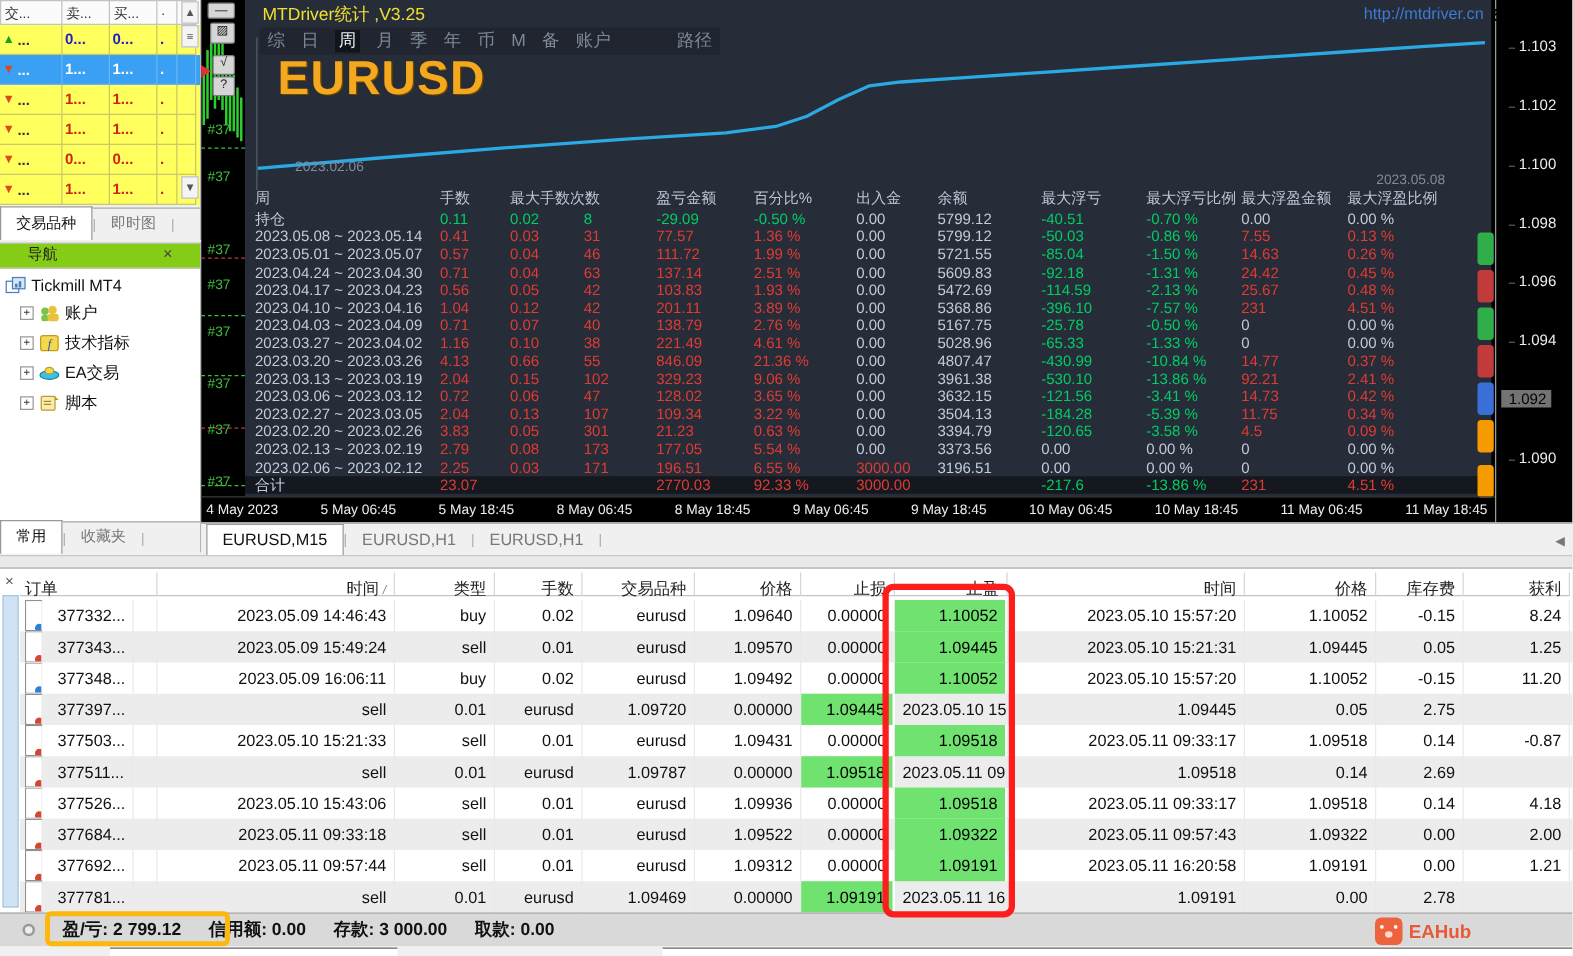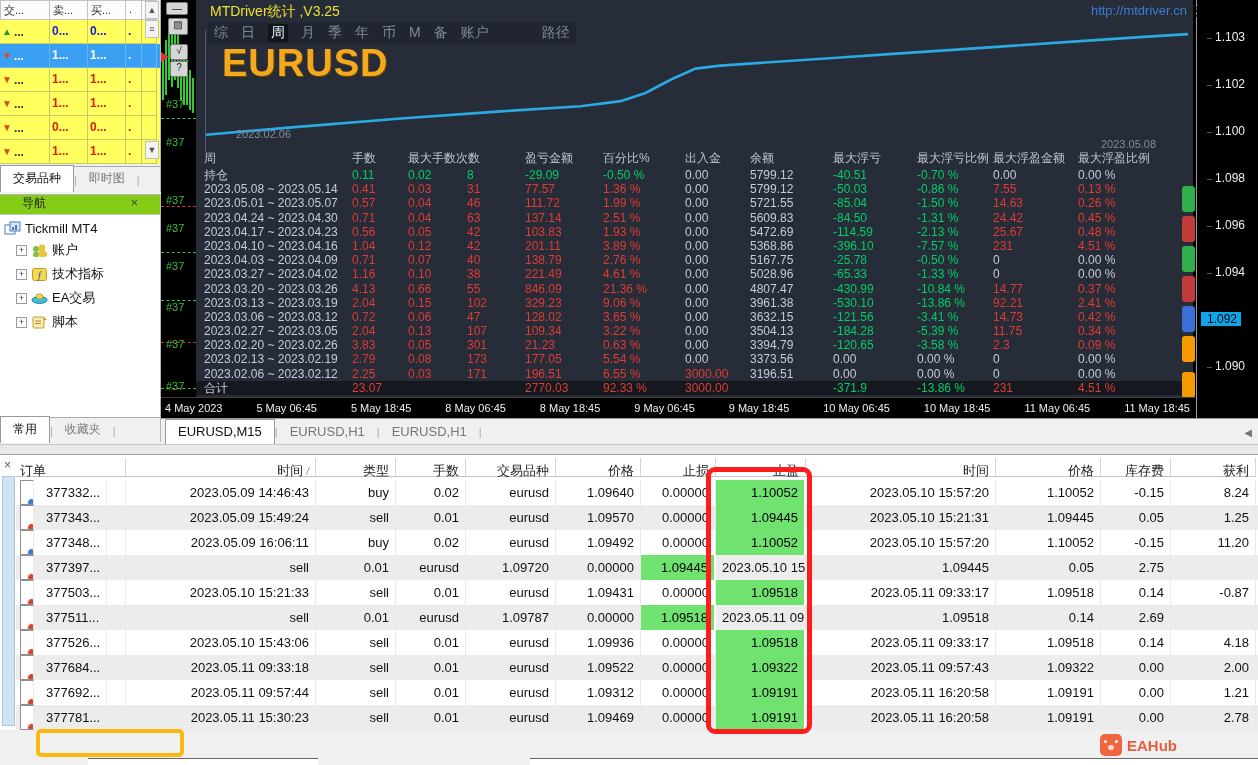--- a/index.html
+++ b/index.html
@@ -75,21 +75,21 @@
   .badge { position:absolute; left:1021px; width:13px; border-radius:3px; }
 
   
   #time-axis { position:absolute; left:0; bottom:0; width:1035px; height:21px; border-top:1px solid #3c3c3c; display:flex; justify-content:space-between; align-items:center; padding:0 6px 0 4px; }
   .taxis { color:#eee; font-size:11px; white-space:nowrap; }
 
   
   #scale { left:1196px; top:0; width:62px; height:418px; background:#000; border-left:1px solid #9a9a9a; }
   .pricelab { position:absolute; left:10px; color:#eee; font-size:12px; }
   .pricelab::before { content:"–"; color:#888; margin-right:3px; font-size:9px;}
-  .pricelab.cur { background:#0ea5e9; color:#000; left:4px; padding:0 4px 0 6px; }
+  .pricelab.cur { background:#737373; color:#000; left:4px; padding:0 4px 0 6px; }
   .pricelab.cur::before { content:""; margin:0;}
 
   
   #chart-tabs { left:161px; top:418px; width:1097px; height:26px; background:#f0f0f0; border-top:1px solid #9a9a9a; display:flex; align-items:flex-end; padding-left:4px; }
   #chart-tabs .tab { font-size:13px; }
   #tabs-arrow { position:absolute; right:6px; top:8px; color:#777; font-size:10px; }
   #splitter { left:0; top:444px; width:1258px; height:11px; background:#e9e9e9; border-top:1px solid #c9c9c9; border-bottom:1px solid #9f9f9f;}
 
   
   #terminal { left:0; top:455px; width:1258px; height:275px; background:#fff; }
@@ -394,21 +394,21 @@
             </div>
             <div class="srow">
               <span class="lab">2023.04.24 ~ 2023.04.30</span>
               <span class="c-r">0.71</span>
               <span class="c-r">0.04</span>
               <span class="c-r">63</span>
               <span class="c-r">137.14</span>
               <span class="c-r">2.51 %</span>
               <span class="c-w">0.00</span>
               <span class="c-w">5609.83</span>
-              <span class="c-g">-84.50</span>
+              <span class="c-g">-92.18</span>
               <span class="c-g">-1.31 %</span>
               <span class="c-r">24.42</span>
               <span class="c-r">0.45 %</span>
             </div>
             <div class="srow">
               <span class="lab">2023.04.17 ~ 2023.04.23</span>
               <span class="c-r">0.56</span>
               <span class="c-r">0.05</span>
               <span class="c-r">42</span>
               <span class="c-r">103.83</span>
@@ -522,21 +522,21 @@
               <span class="lab">2023.02.20 ~ 2023.02.26</span>
               <span class="c-r">3.83</span>
               <span class="c-r">0.05</span>
               <span class="c-r">301</span>
               <span class="c-r">21.23</span>
               <span class="c-r">0.63 %</span>
               <span class="c-w">0.00</span>
               <span class="c-w">3394.79</span>
               <span class="c-g">-120.65</span>
               <span class="c-g">-3.58 %</span>
-              <span class="c-r">2.3</span>
+              <span class="c-r">4.5</span>
               <span class="c-r">0.09 %</span>
             </div>
             <div class="srow">
               <span class="lab">2023.02.13 ~ 2023.02.19</span>
               <span class="c-r">2.79</span>
               <span class="c-r">0.08</span>
               <span class="c-r">173</span>
               <span class="c-r">177.05</span>
               <span class="c-r">5.54 %</span>
               <span class="c-w">0.00</span>
@@ -562,21 +562,21 @@
             </div>
             <div class="srow total">
               <span class="lab">合计</span>
               <span class="c-r">23.07</span>
               <span class="c-w"></span>
               <span class="c-w"></span>
               <span class="c-r">2770.03</span>
               <span class="c-r">92.33 %</span>
               <span class="c-r">3000.00</span>
               <span class="c-w"></span>
-              <span class="c-g">-371.9</span>
+              <span class="c-g">-217.6</span>
               <span class="c-g">-13.86 %</span>
               <span class="c-r">231</span>
               <span class="c-r">4.51 %</span>
             </div>
           </div>
       </div>
     </div>
 
     <div id="badge-layer">
         <div class="badge" style="top: 186px; height: 26px; background: rgb(47, 174, 74);"></div>
@@ -793,36 +793,42 @@
             <span>2023.05.11 16:20:58</span>
             <span>1.09191</span>
             <span>0.00</span>
             <span>1.21</span>
           </div>
           <div class="orow">
             <span class="ocell-order">
               <span class="doc" style="--dot: #d6452f;"></span>
               <span>377781...</span>
             </span>
-            <span>2023.05.11 15:30:23</span>
             <span>sell</span>
             <span>0.01</span>
             <span>eurusd</span>
             <span>1.09469</span>
             <span>0.00000</span>
             <span class="tp">1.09191</span>
             <span>2023.05.11 16:20:58</span>
             <span>1.09191</span>
             <span>0.00</span>
             <span>2.78</span>
           </div>
         </div>
     </div>
   </div>
 
+  <div id="status" class="abs">
+    <span id="status-icon"></span>
+  <span>盈/亏: 2 799.12</span>
+      <span>信用额: 0.00</span>
+      <span>存款: 3 000.00</span>
+      <span>取款: 0.00</span>
+    </div>
   <div id="status-total" class="abs">5 799.12</div>
   <div id="bottom-strip" class="abs">
     <div class="bottom-white" style="left:88px; width:230px"></div>
     <div class="bottom-white" style="left:530px; width:728px"></div>
   </div>
 
   <div id="anno-red" class="abs"></div>
   <div id="anno-orange" class="abs"></div>
   <div id="watermark" class="abs">
     <div id="wm-ico"></div>

